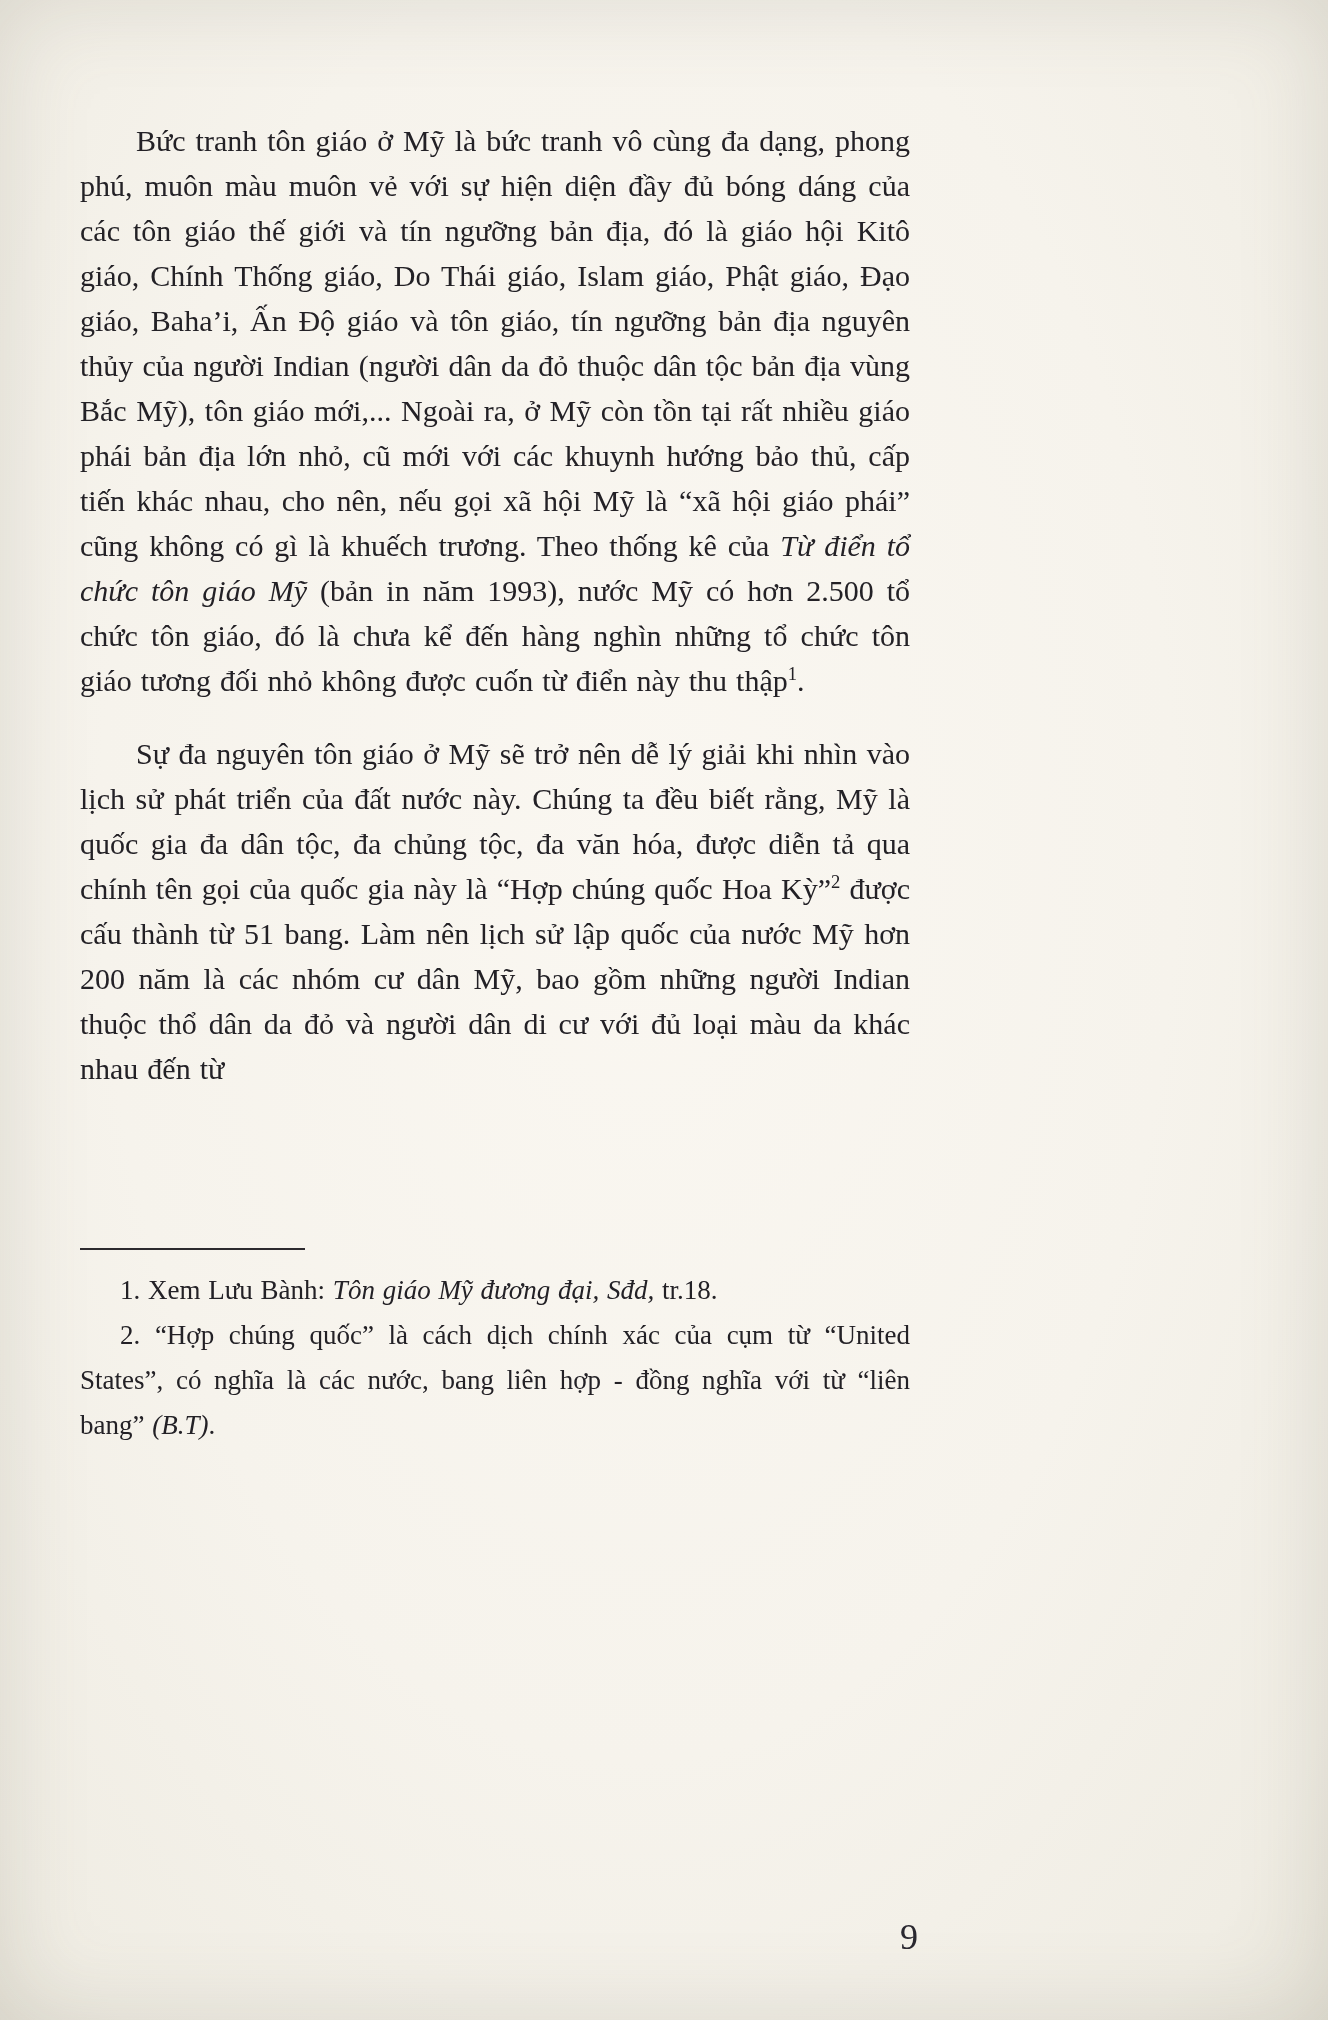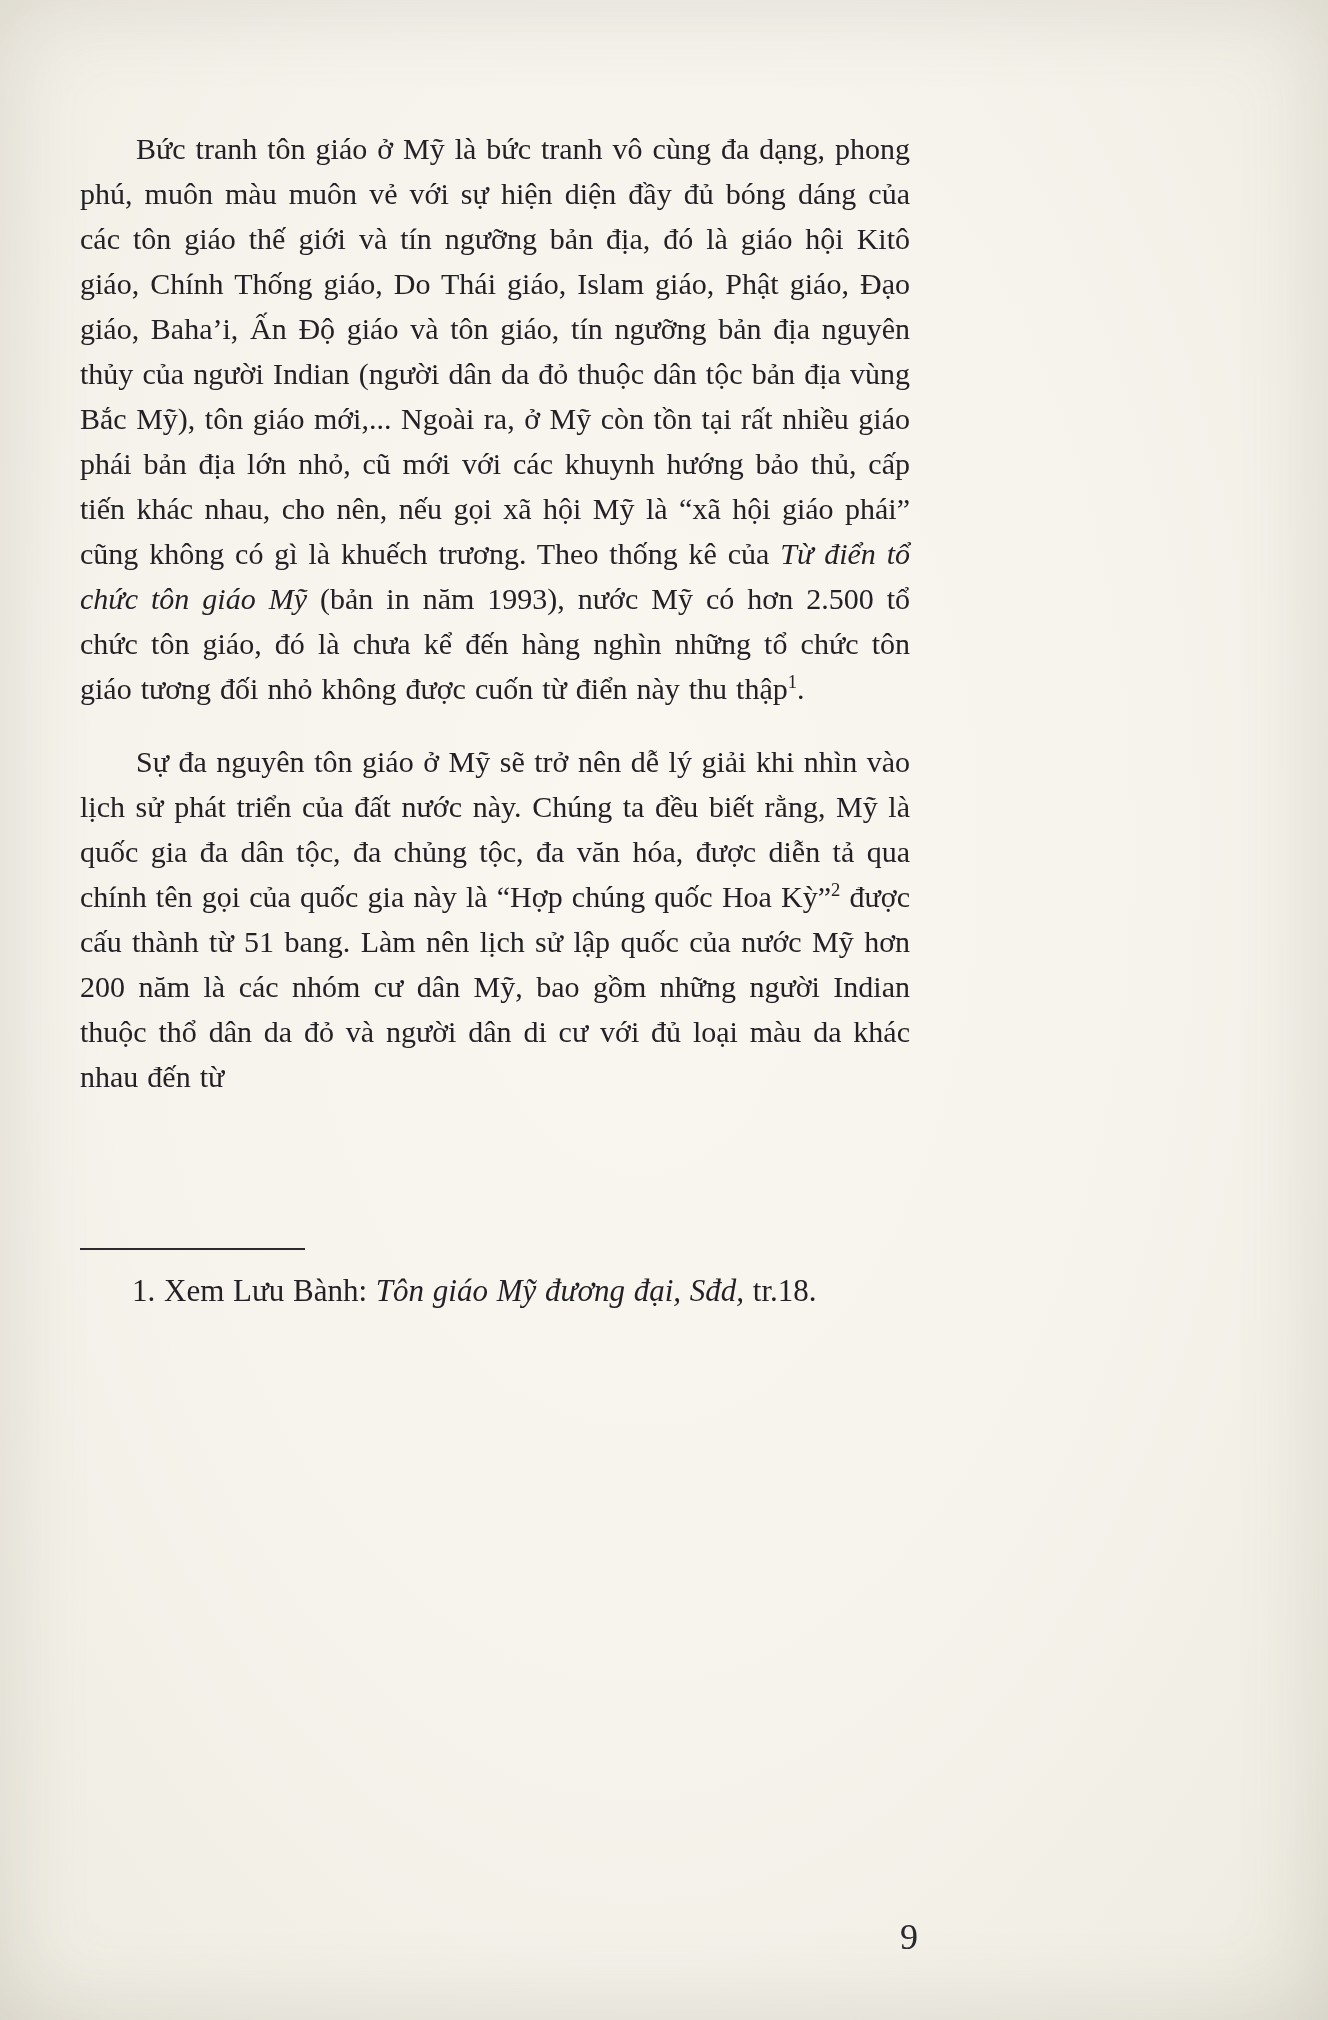--- a/index.html
+++ b/index.html
@@ -14,21 +14,21 @@
     margin: 0 auto;
     background: radial-gradient(ellipse at 48% 42%, #faf7f1 0%, #f6f3ec 55%, #f0ede4 88%, #e9e6db 100%);
     box-shadow: inset 0 0 90px rgba(110, 104, 88, 0.18);
     font-family: "Liberation Serif", "DejaVu Serif", serif;
     color: #232126;
     overflow: hidden;
   }
   .text-block {
     position: absolute;
     left: 80px;
-    top: 126px;
+    top: 118px;
     width: 830px;
   }
   p.body {
     margin: 0;
     font-size: 30px;
     line-height: 45px;
     text-align: justify;
     text-indent: 56px;
     word-spacing: 1.5px;
   }
@@ -49,22 +49,22 @@
     top: 1248px;
     width: 830px;
   }
   .fn-rule {
     width: 225px;
     height: 0;
     border-top: 2px solid #2c2a2e;
     margin-bottom: 18px;
   }
   p.fn {
-    margin: 12px;
-    font-size: 31px;
+    margin: 0;
+    font-size: 27px;
     line-height: 45px;
     text-align: justify;
     text-indent: 40px;
     word-spacing: 1px;
   }
   .page-number {
     position: absolute;
     top: 1916px;
     left: 858px;
     width: 60px;
@@ -91,18 +91,21 @@
   </div>
 
   <div class="footnotes">
 
     <div class="fn-rule"></div>
 
     <p class="fn">
       <span>1. Xem Lưu Bành: </span><span class="italic">Tôn giáo Mỹ đương đại, Sđd,</span><span> tr.18.</span>
     </p>
 
+    <p class="fn">
+      <span>2. “Hợp chúng quốc” là cách dịch chính xác của cụm từ “United States”, có nghĩa là các nước, bang liên hợp - đồng nghĩa với từ “liên bang” </span><span class="italic">(B.T)</span><span>.</span>
+    </p>
 
   </div>
 
   <div class="page-number">9</div>
 
 </div>
 
 </body></html>

